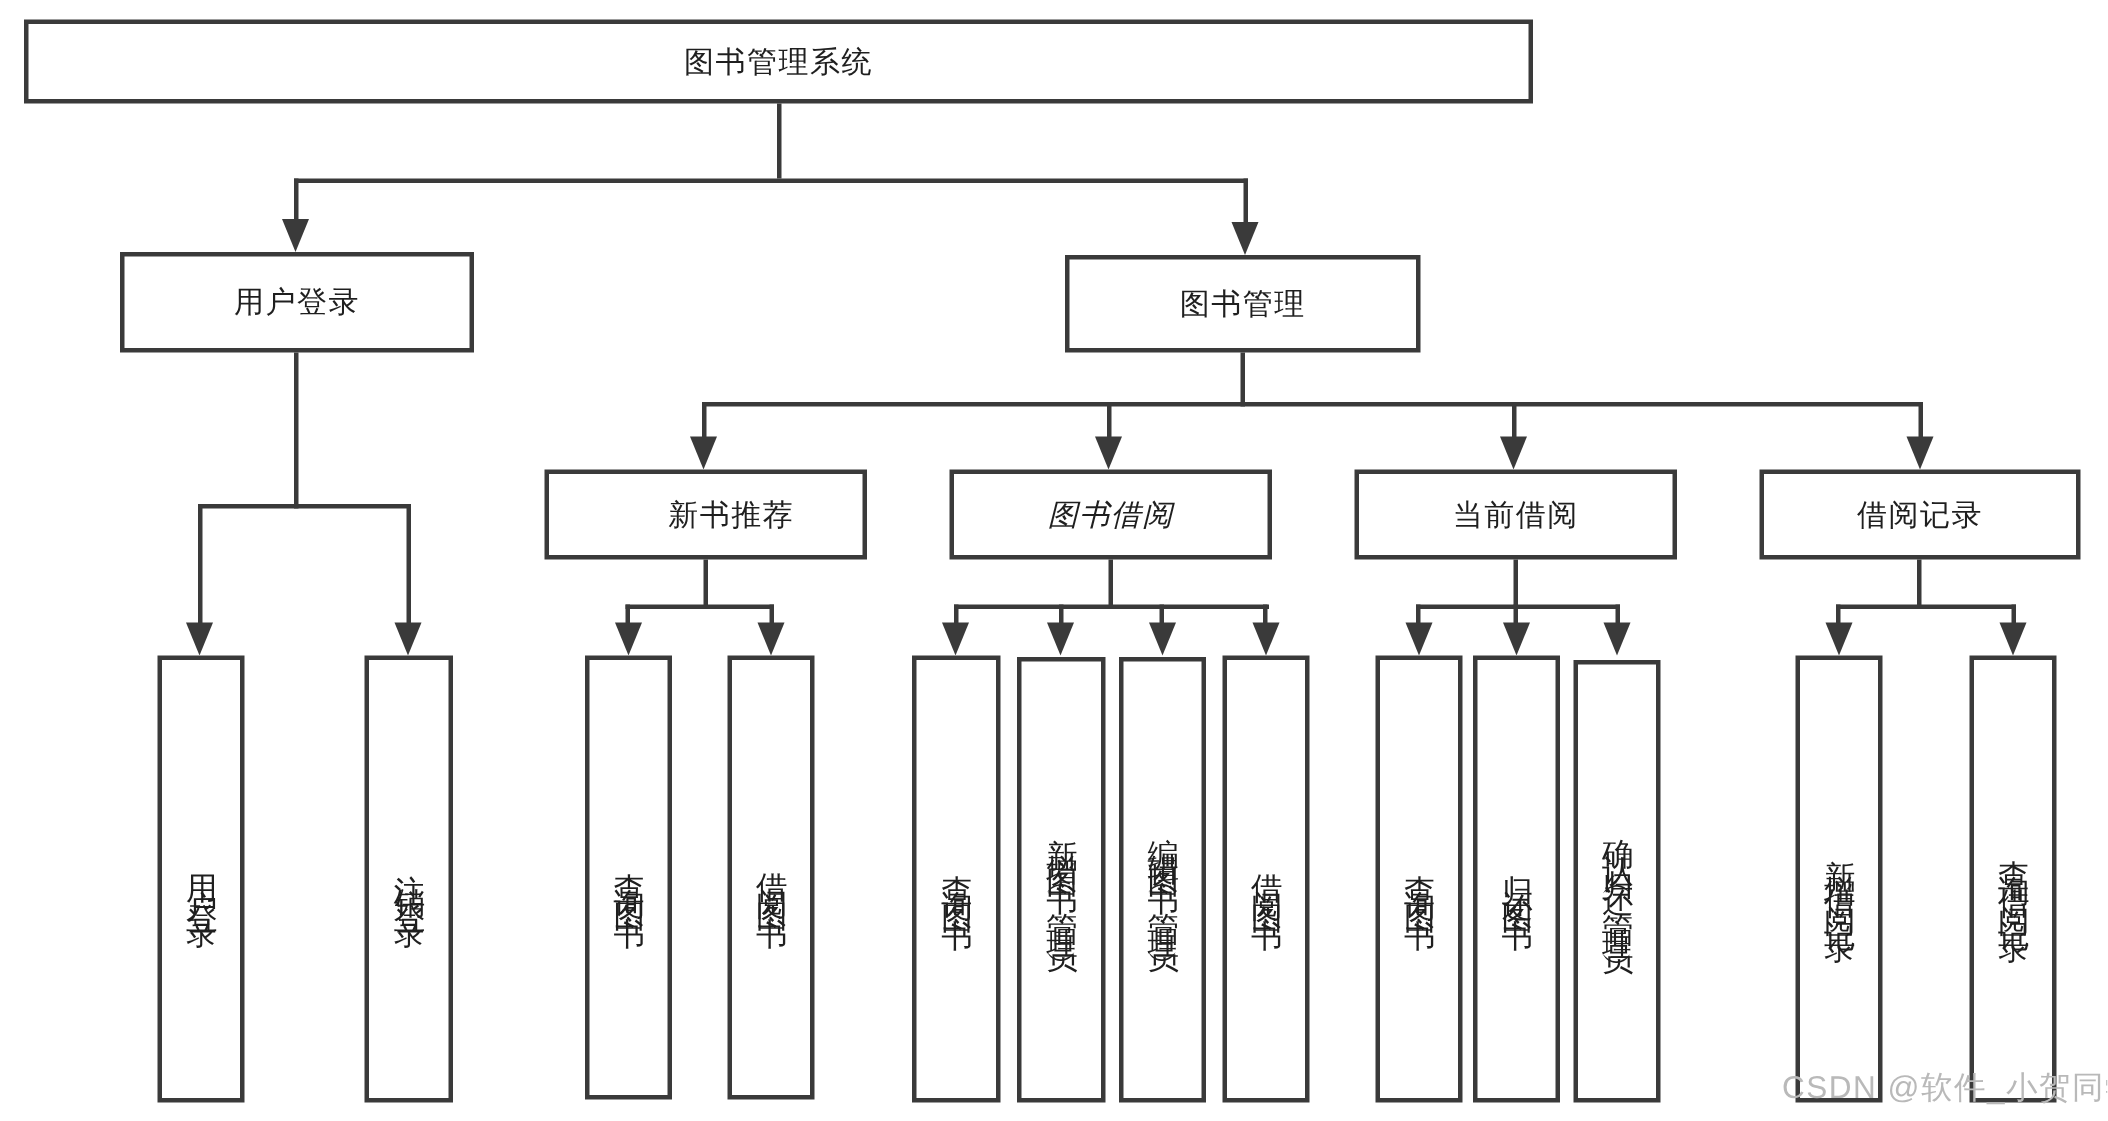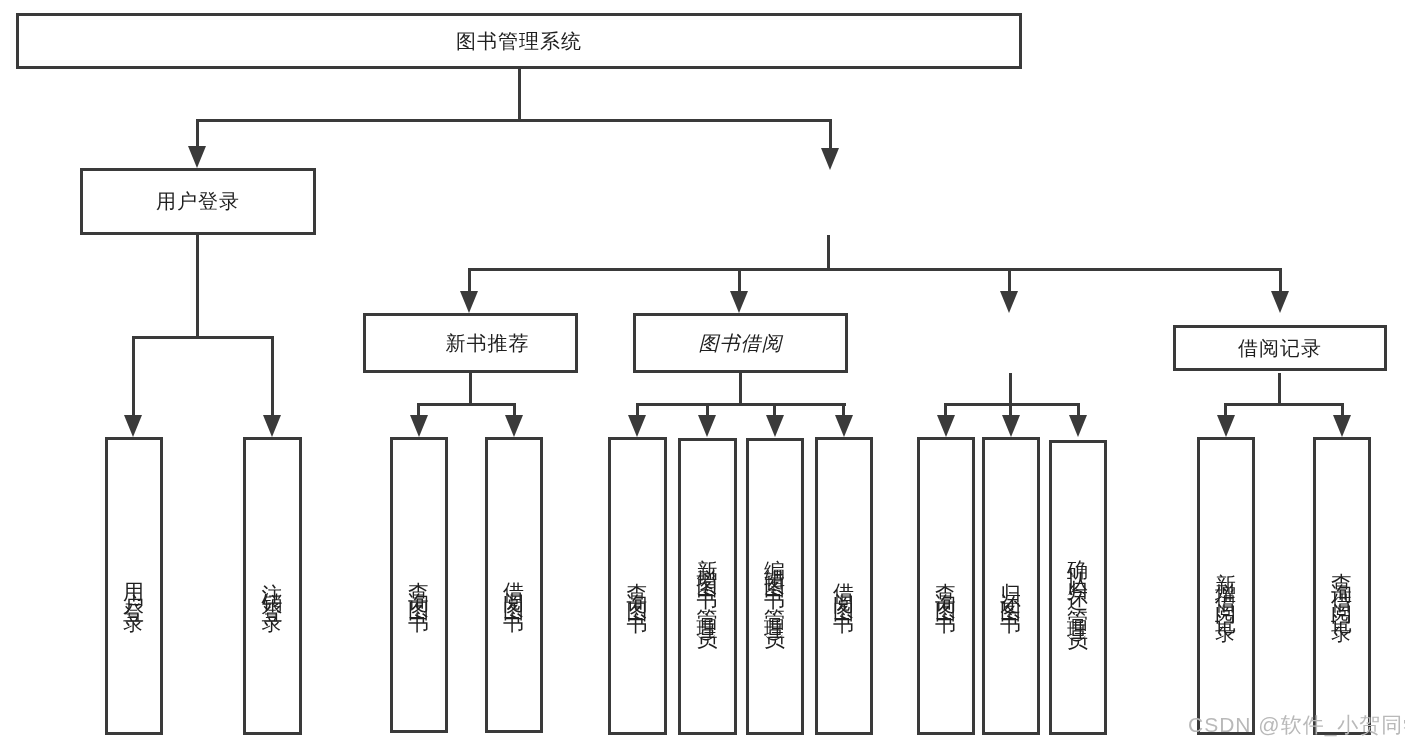--- a/index.html
+++ b/index.html
@@ -58,20 +58,23 @@
   <div class="vline" style="left:518px;top:69px;height:50px;"></div>
   <div class="hline" style="left:196px;top:119px;width:636px;"></div>
   <div class="vline" style="left:196px;top:119px;height:29px;"></div>
   <div class="vline" style="left:829px;top:119px;height:31px;"></div>
   <div class="arrow" style="left:188px;top:146px;"></div>
   <div class="arrow" style="left:821px;top:148px;"></div>
 
   <div class="box" style="left:80px;top:168px;width:236px;height:67px;">
     <span>用户登录</span>
   </div>
+  <div class="box" style="left:710px;top:170px;width:237px;height:65px;">
+    <span>图书管理</span>
+  </div>
 
   <div class="vline" style="left:196px;top:235px;height:104px;"></div>
   <div class="hline" style="left:132px;top:336px;width:142px;"></div>
   <div class="vline" style="left:132px;top:336px;height:81px;"></div>
   <div class="vline" style="left:271px;top:336px;height:81px;"></div>
   <div class="arrow" style="left:124px;top:415px;"></div>
   <div class="arrow" style="left:263px;top:415px;"></div>
 
   <div class="vline" style="left:827px;top:235px;height:36px;"></div>
   <div class="hline" style="left:468px;top:268px;width:814px;"></div>
@@ -83,21 +86,24 @@
   <div class="arrow" style="left:730px;top:291px;"></div>
   <div class="arrow" style="left:1000px;top:291px;"></div>
   <div class="arrow" style="left:1271px;top:291px;"></div>
 
   <div class="box" style="left:363px;top:313px;width:215px;height:60px;padding-left:34px;">
     <span>新书推荐</span>
   </div>
   <div class="box" style="left:633px;top:313px;width:215px;height:60px;font-style:italic;">
     <span>图书借阅</span>
   </div>
-  <div class="box" style="left:1173px;top:313px;width:214px;height:46px;margin-top:12px;">
+  <div class="box" style="left:903px;top:313px;width:215px;height:60px;">
+    <span>当前借阅</span>
+  </div>
+  <div class="box" style="left:1173px;top:313px;width:214px;height:60px;">
     <span>借阅记录</span>
   </div>
 
   <div class="vline" style="left:469px;top:373px;height:33px;"></div>
   <div class="hline" style="left:417px;top:403px;width:99px;"></div>
   <div class="vline" style="left:417px;top:403px;height:14px;"></div>
   <div class="vline" style="left:513px;top:403px;height:14px;"></div>
   <div class="arrow" style="left:410px;top:415px;"></div>
   <div class="arrow" style="left:505px;top:415px;"></div>
 

